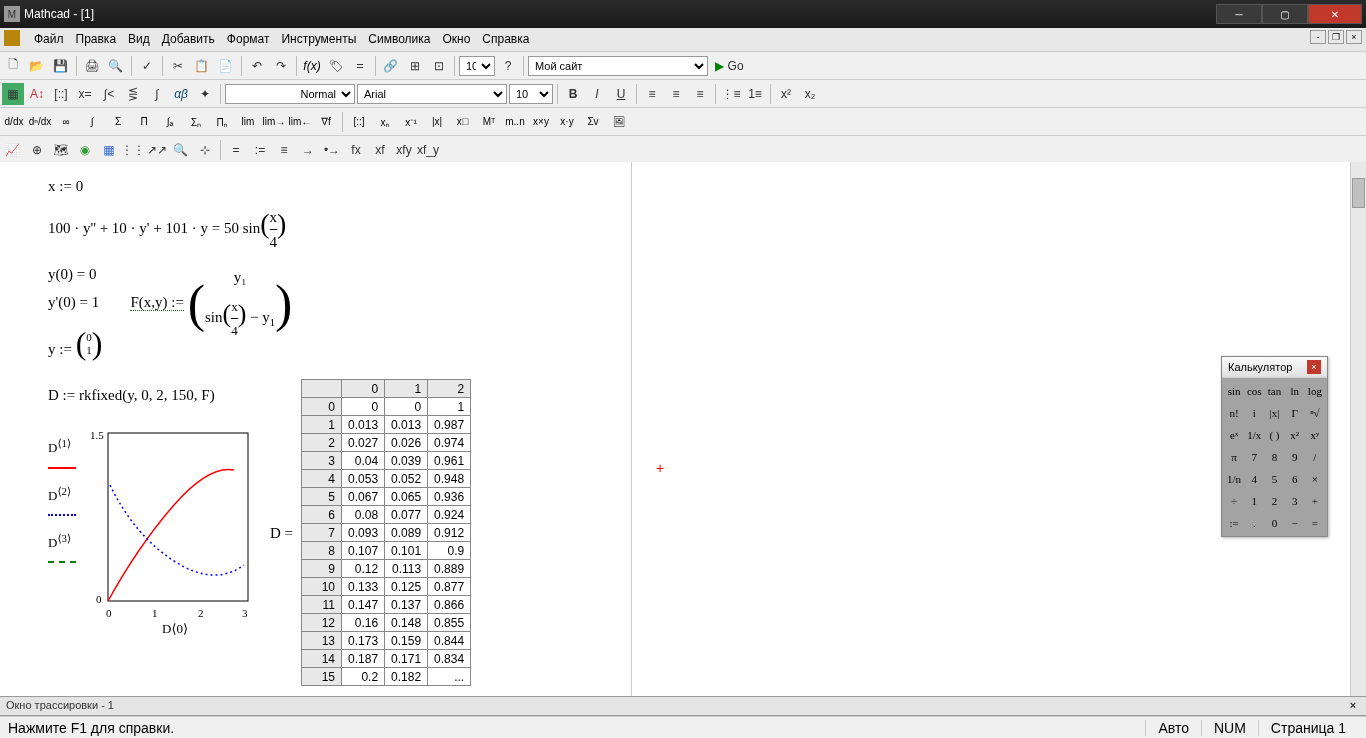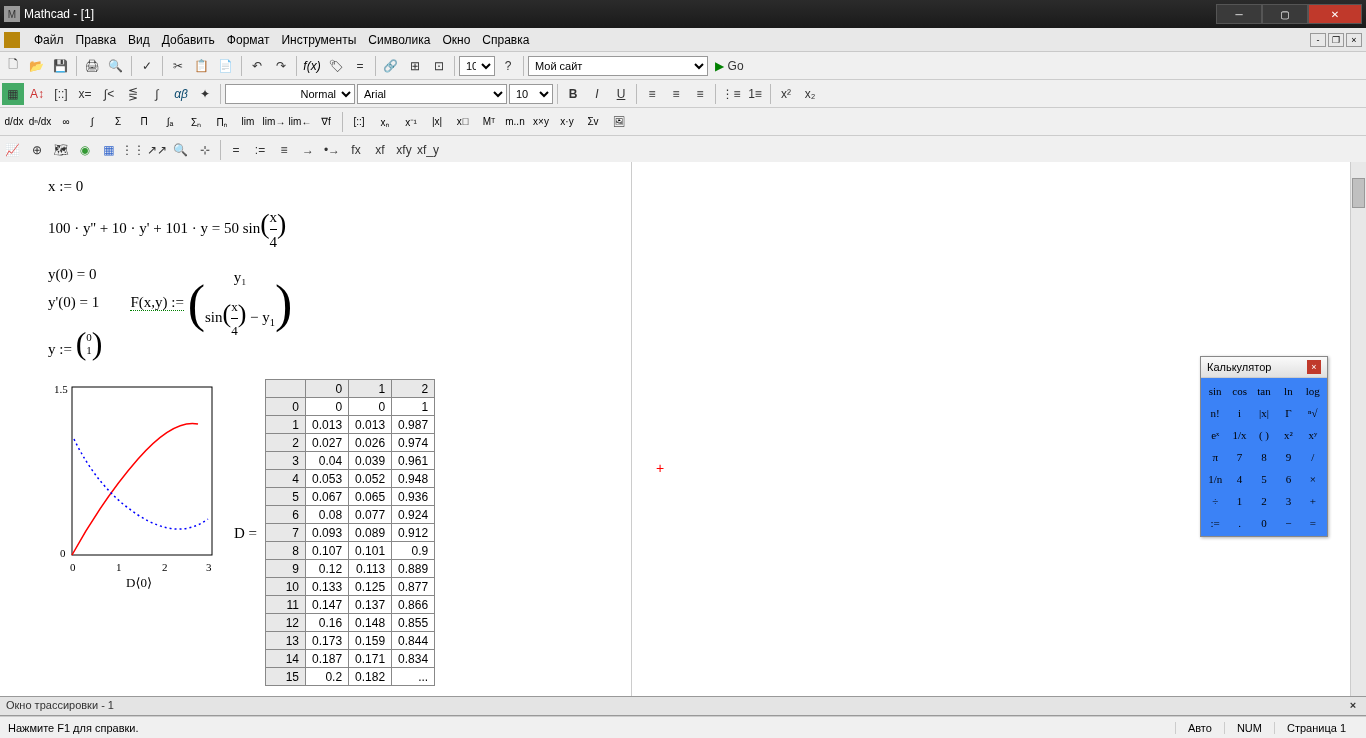--- a/index.html
+++ b/index.html
@@ -5,21 +5,21 @@
 * { box-sizing: border-box; margin: 0; padding: 0; }
 body { font-family: Arial, sans-serif; font-size: 11px; background: #fff; overflow: hidden; width: 1366px; height: 738px; }
 
 .titlebar { height: 28px; background: linear-gradient(#2b2b2b,#1a1a1a); display: flex; align-items: center; color: #fff; padding: 0 4px; }
 .titlebar .icon { width: 16px; height: 16px; background: #999; margin-right: 4px; display:inline-flex;align-items:center;justify-content:center;font-size:10px;color:#333;}
 .titlebar .title { flex: 1; font-size: 12px; }
 .winbtns { display: flex; gap: 0; }
 .winbtn { width: 46px; height: 20px; background: #3a3a3a; border: 1px solid #555; display:flex;align-items:center;justify-content:center; color:#fff; font-size:10px;}
 .winbtn.close { background: #c0392b; width: 54px;}
 
-.menubar { background: #e8e8e8; border-bottom: 1px solid #c9c9c9; display: flex; align-items: center; padding: 2px 4px; height: 24px; }
+.menubar { background: #e8e8e8; border-bottom: 1px solid #c9c9c9; display: flex; align-items: flex-start; padding: 2px 4px; height: 24px; }
 .menubar .appicon { width:16px;height:16px;background:#b8860b;margin-right:8px;}
 .menubar .mitem { padding: 2px 6px; cursor: default; font-size: 12px; }
 .menubar .spacer { flex:1; }
 .menubar .mdi { width:16px;height:14px;border:1px solid #999;margin-left:2px;display:flex;align-items:center;justify-content:center;font-size:9px;}
 
 .toolbar { background: #f0f0f0; border-bottom: 1px solid #ccc; display: flex; align-items: center; padding: 2px; height: 28px; gap: 2px; }
 .tbtn { width: 22px; height: 22px; display:flex;align-items:center;justify-content:center;font-size:12px;color:#333;border:1px solid transparent; cursor:default;}
 .tsep { width:1px;height:20px;background:#bbb;margin:0 2px;}
 .tsel { height:20px;border:1px solid #999;background:#fff;font-size:11px;padding:0 2px;}
 .tsel.style{width:130px;text-align:right;}
@@ -47,32 +47,32 @@
 .plotlegend .l1{border-bottom:2px solid red;width:28px;display:inline-block;}
 .plotlegend .l2{border-bottom:2px dotted blue;width:28px;display:inline-block;}
 .plotlegend .l3{border-bottom:2px dashed green;width:28px;display:inline-block;}
 
 .dtable { display:inline-block; vertical-align:top; border-collapse:collapse; font-size:12px;font-family:Arial;}
 .dtable td,.dtable th{border:1px solid #888;padding:1px 6px;text-align:right;min-width:40px;height:18px;}
 .dtable th{background:#e8e8e8;font-weight:normal;}
 
 .crosshair{position:absolute;top:460px;left:656px;color:red;font-size:14px;}
 
-.calcpanel { position:absolute; top:356px; right:38px; width:128px; background:#3b82f6; border:1px solid #888; box-shadow:1px 1px 3px rgba(0,0,0,.3);}
+.calcpanel { position:absolute; top:356px; right:38px; width:107px; background:#a3a3a3; border:1px solid #888; box-shadow:1px 1px 3px rgba(0,0,0,.3);}
 .calcpanel .chead{background:linear-gradient(#fafafa,#e0e0e0);padding:3px 6px;font-size:11px;display:flex;align-items:center;border-bottom:1px solid #ccc;}
 .calcpanel .chead span{flex:1;}
 .calcpanel .cx{width:14px;height:14px;background:#c0392b;color:#fff;font-size:9px;display:flex;align-items:center;justify-content:center;}
 .calcpanel .cgrid{display:grid;grid-template-columns:repeat(5,1fr);gap:0;padding:2px;}
 .calcpanel .ck{height:22px;display:flex;align-items:center;justify-content:center;font-size:11px;cursor:default;font-family:'Times New Roman',serif;}
 
 .tracewin{position:absolute;bottom:22px;left:0;right:0;height:20px;background:#e4e4e4;border-top:1px solid #999;border-bottom:1px solid #999;font-size:11px;padding:2px 6px;color:#333;display:flex;}
 .tracewin .tx{flex:1;}
 .tracewin .txx{width:14px;text-align:center;font-weight:bold;}
 
-.statusbar{position:absolute;bottom:0;left:0;right:0;height:22px;background:#f0f0f0;border-top:1px solid #ccc;display:flex;align-items:center;padding:0 8px;font-size:11px;}
+.statusbar{position:absolute;bottom:0;left:0;right:0;height:22px;background:#f0f0f0;border-top:1px solid #ccc;display:flex;align-items:center;padding:0 8px;font-size:14px;}
 .statusbar .sleft{flex:1;}
 .statusbar .scell{padding:0 12px;border-left:1px solid #ccc;}
 </style>
 </head>
 <body>
 
 <div class="titlebar">
   <span class="icon">M</span>
   <span class="title">Mathcad - [1]</span>
   <div class="winbtns">
@@ -231,21 +231,27 @@
         <span style="border-bottom:1px dotted green;">F(x,y) :=</span>
         <span style="font-size:52px;vertical-align:middle;">(</span><span style="display:inline-block;text-align:center;vertical-align:middle;line-height:1.8;">
           <span>y₁</span><br>
           sin<span style="font-size:26px;">(</span><span style="display:inline-block;text-align:center;vertical-align:middle;font-size:13px;"><span style="display:block;border-bottom:1px solid;">x</span><span>4</span></span><span style="font-size:26px;">)</span> − y<sub>1</sub>
         </span><span style="font-size:52px;vertical-align:middle;">)</span>
       </div>
     </div>
 
     <div style="display:flex;align-items:flex-start;gap:16px;margin-top:6px;">
       <div>
+        <div class="eq" style="margin-bottom:18px;"><span>D := rkfixed(y, 0, 2, 150, F)</span></div>
         <div style="display:flex;">
+          <div class="plotlegend">
+            <div>D<sup>⟨1⟩</sup><br><span class="l1"></span></div>
+            <div>D<sup>⟨2⟩</sup><br><span class="l2"></span></div>
+            <div>D<sup>⟨3⟩</sup><br><span class="l3"></span></div>
+          </div>
           <div class="plot">
             <svg width="170" height="210">
               <text x="6" y="14" font-size="11">1.5</text>
               <text x="12" y="178" font-size="11">0</text>
               <rect x="24" y="8" width="140" height="168" fill="none" stroke="#000"></rect>
 
               <path d="M24,176 Q55,120 90,80 T150,45" stroke="red" stroke-width="1.5" fill="none"></path>
 
               <path d="M26,60 Q50,110 90,136 T160,140" stroke="blue" stroke-width="1.5" fill="none" stroke-dasharray="2,3"></path>
               <text x="22" y="192" font-size="11">0</text>

